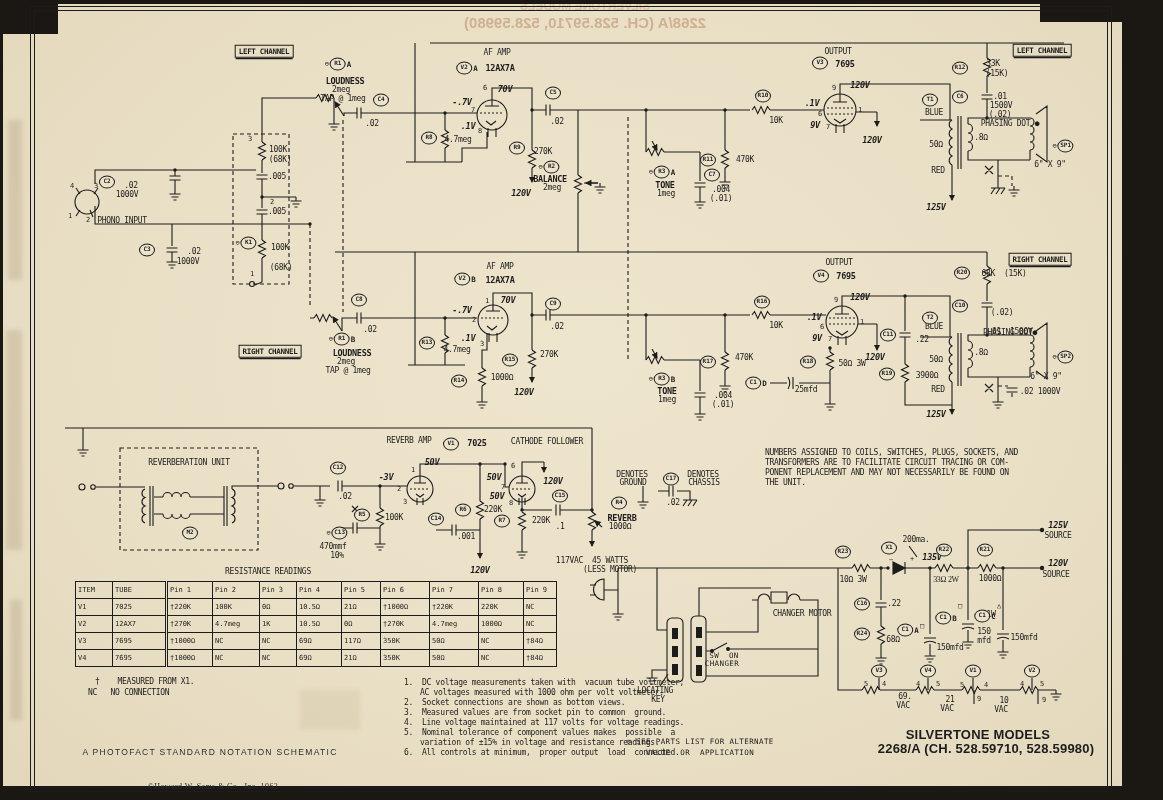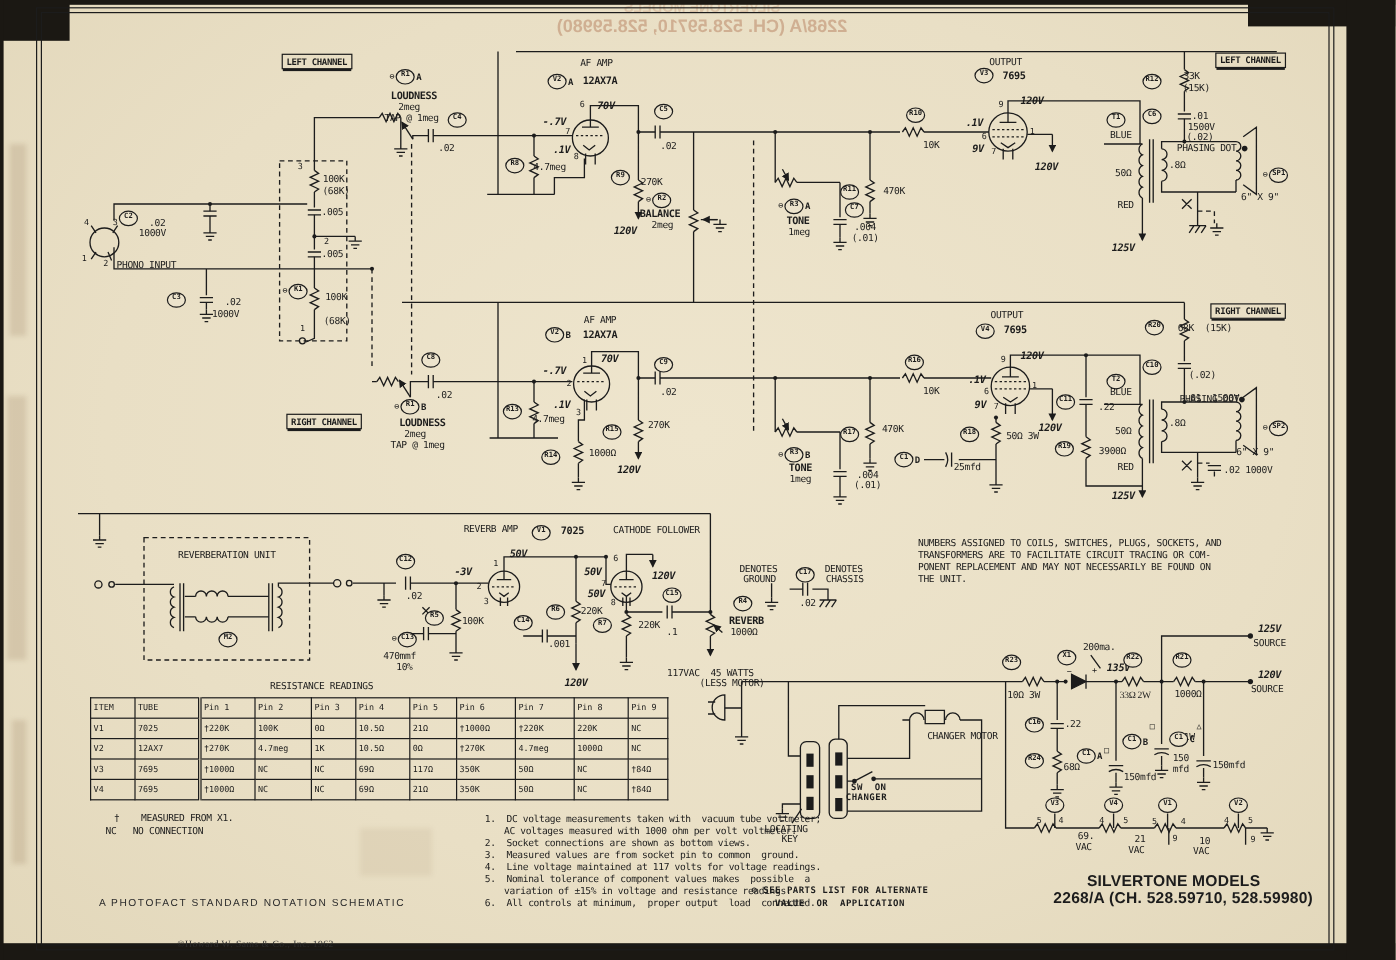--- a/index.html
+++ b/index.html
@@ -11,21 +11,21 @@
   .edge{position:absolute;background:#1b1813;}
   .smudge{position:absolute;background:rgba(150,125,90,.22);filter:blur(2px);}
   .frame{position:absolute;border:1px solid #1c1c1c;}
   svg{position:absolute;left:0;top:0;}
   svg *{vector-effect:non-scaling-stroke;}
   .lbl{position:absolute;transform:translate(-50%,-50%);font:8px "DejaVu Sans Mono",monospace;
        color:#1c1c1c;white-space:pre;letter-spacing:-0.3px;line-height:1;}
   .t{font-size:7px;}
   .v{font-style:italic;font-weight:bold;font-size:8.5px;}
   .b{font-weight:bold;font-size:8.5px;}
-  .bsm{font-weight:bold;font-size:7.5px;letter-spacing:.4px;}
+  .bsm{font-weight:normal;font-size:7.5px;letter-spacing:.4px;}
   .big{font-family:"Liberation Sans",sans-serif;font-weight:bold;font-size:13px;letter-spacing:.2px;}
   .box{border:1px solid #1c1c1c;padding:2px 3px 1px;font-weight:bold;font-size:7.5px;
        box-shadow:0 2.5px 0 -1px #1c1c1c;}
   .L{transform:translate(0,-50%);}
   .ph{font-family:"Liberation Sans",sans-serif;font-size:8.5px;letter-spacing:1.3px;color:#2c2c2c;}
   .ph2{font-family:"Liberation Serif",serif;font-size:8px;letter-spacing:.4px;color:#2c2c2c;margin-top:24px;}
   .ref{position:absolute;transform:translate(-50%,-50%);display:flex;align-items:center;gap:1px;color:#1c1c1c;}
   .ref .c{border:1px solid #1c1c1c;border-radius:50%;min-width:12px;height:11px;line-height:11px;
           font:bold 6px "DejaVu Sans Mono",monospace;text-align:center;padding:0 1px;
           background:rgba(236,227,204,.9);}

